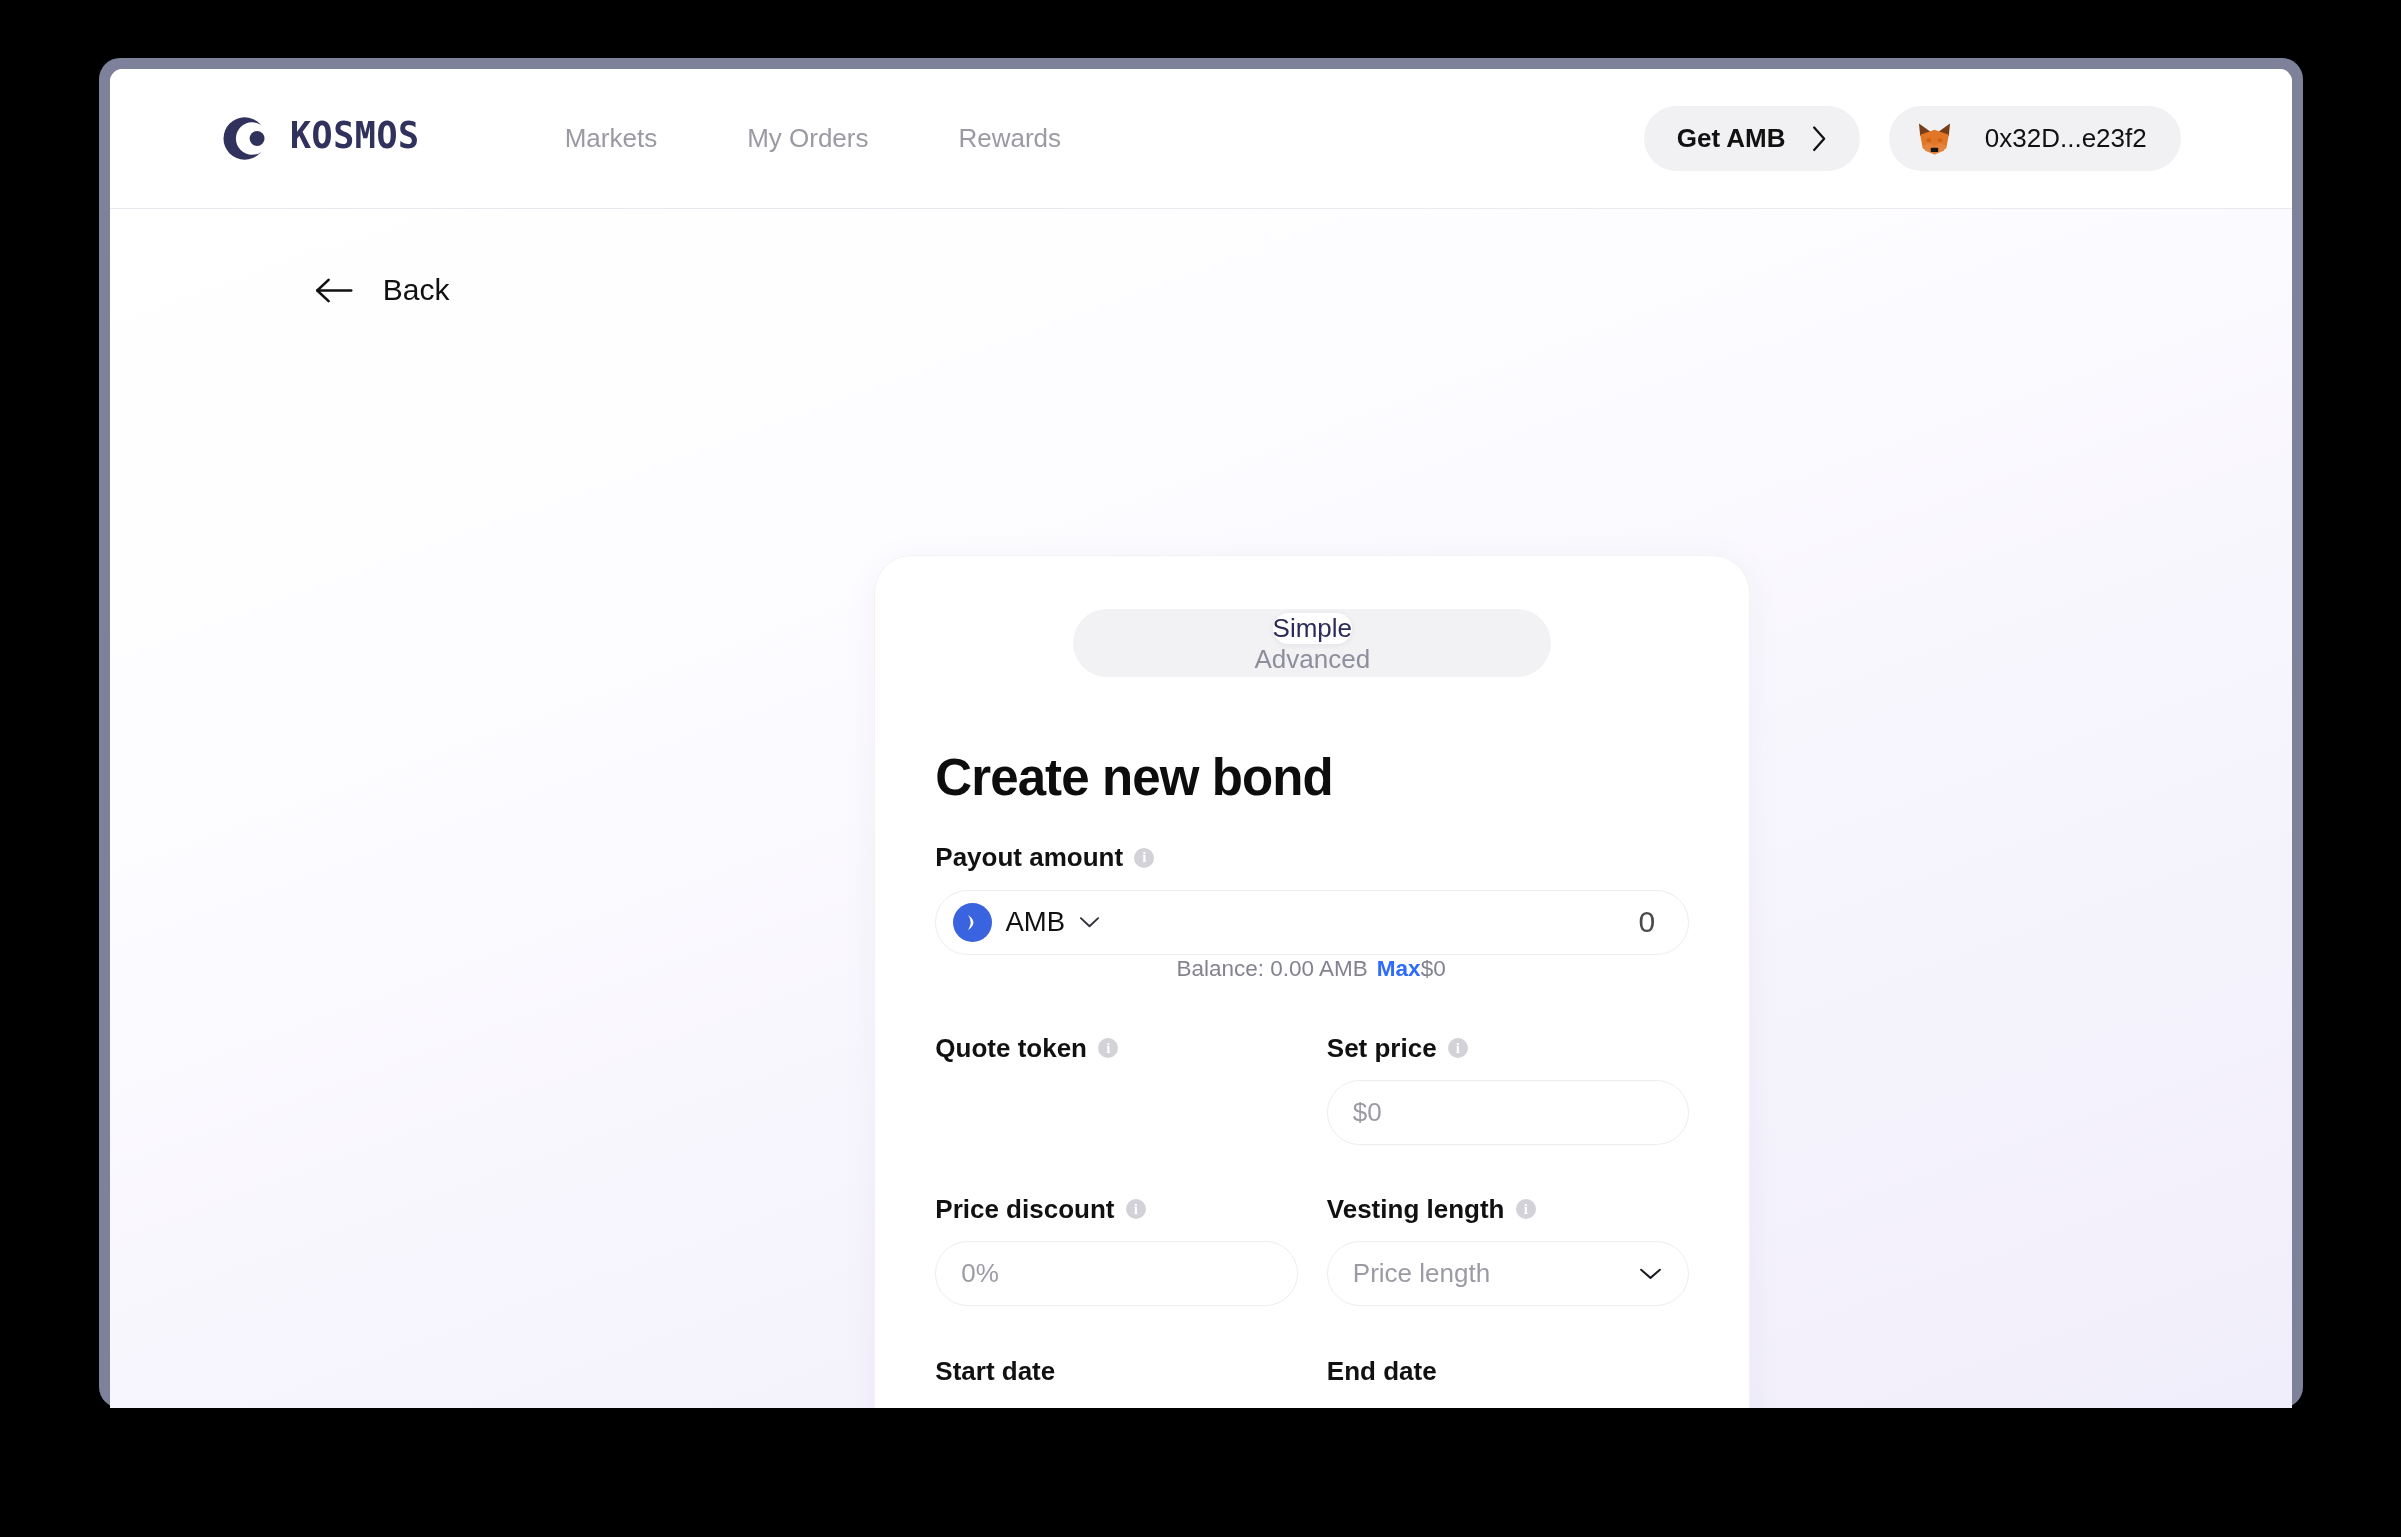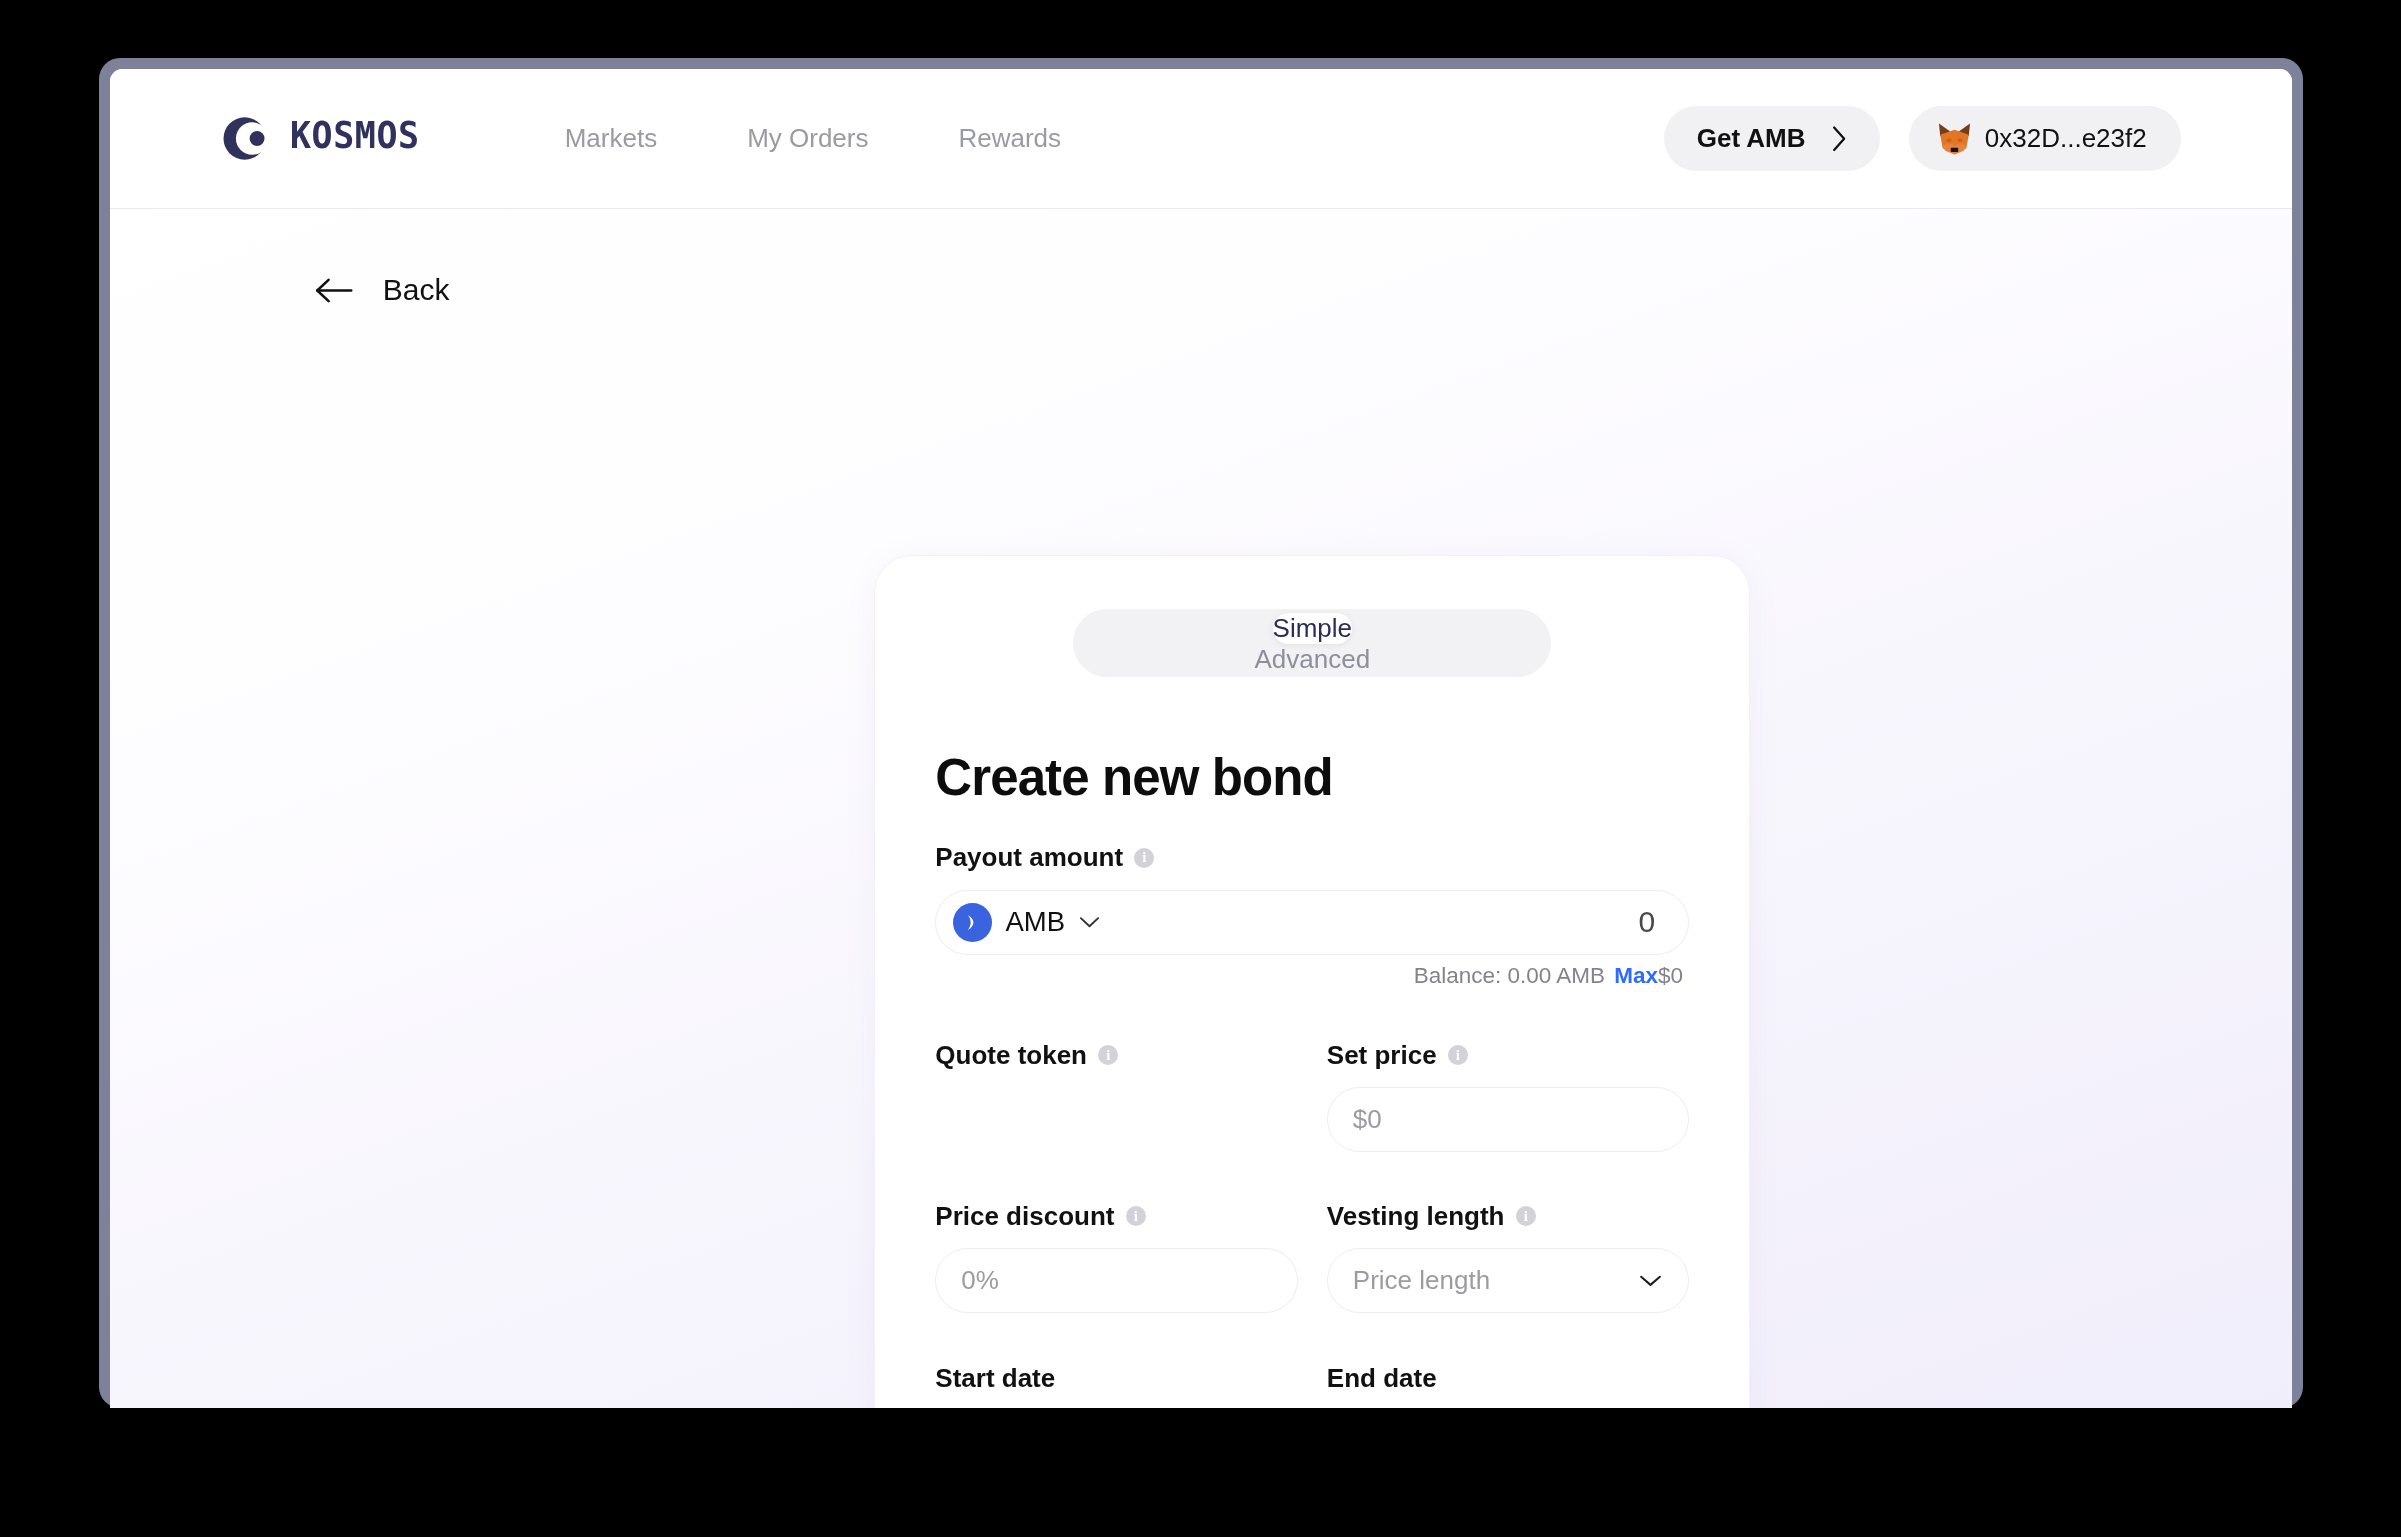--- a/index.html
+++ b/index.html
@@ -95,21 +95,21 @@
     gap: 25px;
   }
   #get-amb-label {
     font-size: 26px;
     font-weight: 700;
     color: #111111;
     white-space: nowrap;
   }
   #wallet-btn {
     padding: 0 34px 0 26px;
-    gap: 11px;
+    gap: 31px;
   }
   #wallet-address {
     font-size: 26px;
     font-weight: 400;
     color: #111111;
     white-space: nowrap;
   }
 
   
   #page-body {
@@ -249,24 +249,24 @@
     width: 39px; height: 39px;
     border-radius: 50%;
     background: #3a63df;
     display: flex; align-items: center; justify-content: center;
     flex: 0 0 auto;
   }
   #payout-token-name { font-size: 27.5px; color: #111111; }
   #payout-value { font-size: 30px; color: #4a4a4a; }
 
   #balance-row {
-    margin-top: 8px;
+    margin-top: 1px;
     display: flex;
     align-items: baseline;
-    justify-content: flex-end;
+    justify-content: center;
     padding: 0 6.3px 0 3.8px;
   }
   #balance-text { font-size: 22.5px; color: #83838f; }
   #balance-max { font-size: 22.5px; color: #2f6bff; font-weight: 700; cursor: pointer; margin-left: 6.3px; }
   #balance-usd { font-size: 22.5px; color: #83838f; }
 
   
   .grid-row {
     display: flex;
     gap: 29px;

